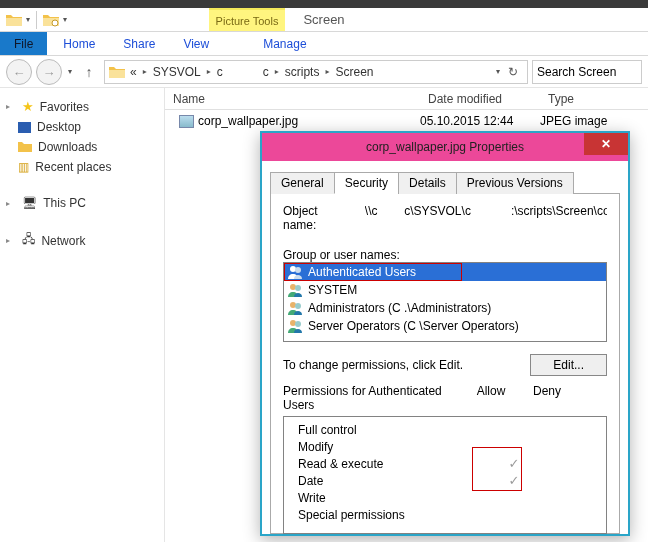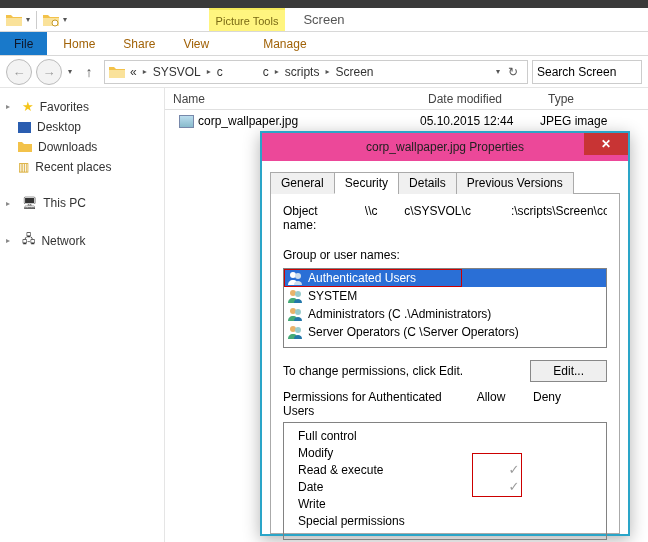--- a/index.html
+++ b/index.html
@@ -12,21 +12,21 @@
 .qat { height:24px; background:#fff; border-bottom:1px solid #d8d8d8; display:flex; align-items:center; position:relative; }
 .qat .icons { display:flex; gap:4px; padding:0 6px; align-items:center; }
 .qat .divider { width:1px; height:18px; background:#ccc; margin:0 2px; }
 .qat .title { position:absolute; left:50%; transform:translateX(-50%); color:#555; font-size:13px; }
 .qat .context-tab { position:absolute; left:209px; top:0; height:100%; width:76px; background:#fff57f; display:flex; align-items:center; justify-content:center; color:#7a6a15; font-size:11px; border-top:2px solid #f4e95b; }
 .folder-icon { width:16px; height:14px; }
 .small-tri { font-size:8px; color:#555; }
 
 
 .ribbon { height:24px; display:flex; align-items:stretch; border-bottom:1px solid #d8d8d8; }
-.ribbon .tab { padding:0 14px; display:flex; align-items:center; color:#a16207; cursor:pointer; }
+.ribbon .tab { padding:0 14px; display:flex; align-items:center; color:#1d4ed8; cursor:pointer; }
 .ribbon .tab.file { background:#1979ca; color:#0f172a; margin-right:2px; }
 .ribbon .tab.context { margin-left:26px; }
 
 
 .bcrow { height:32px; display:flex; align-items:center; padding:4px 6px; gap:4px; border-bottom:1px solid #e5e5e5; }
 .navbtn { width:26px; height:26px; border-radius:50%; border:1px solid #bbb; background:#f3f3f3; display:flex; align-items:center; justify-content:center; color:#999; font-size:13px; }
 .history-drop { font-size:8px; color:#555; padding:0 2px; }
 .uparrow { width:22px; height:22px; display:flex; align-items:center; justify-content:center; color:#555; font-size:14px; }
 .breadcrumb { flex:1; height:24px; border:1px solid #ccc; display:flex; align-items:center; padding:0 4px; gap:2px; background:#fff; }
 .bc-icon { width:16px; height:14px; }
@@ -59,21 +59,21 @@
 
 
 .propdlg { position:absolute; left:95px; top:43px; width:370px; height:405px; background:#fff; border:2px solid #2aa5c8; box-shadow:0 4px 16px rgba(0,0,0,.3); }
 .propdlg .titlebar2 { height:28px; background:#ec4899; display:flex; align-items:center; justify-content:center; color:#222; font-size:13px; position:relative; }
 .closebtn { position:absolute; right:0; top:0; width:44px; height:22px; background:#c83434; color:#fff; display:flex; align-items:center; justify-content:center; font-size:12px; font-weight:bold; }
 .propbody { padding:10px 8px; }
 .tabs { display:flex; border-bottom:1px solid #aaa; }
 .tabs .ptab { padding:3px 10px; border:1px solid #aaa; border-bottom:none; background:#f0f0f0; margin-right:-1px; cursor:pointer; position:relative; top:1px; }
 .tabs .ptab.active { background:#fff; border-bottom:1px solid #fff; }
 .tabcontent { border:1px solid #aaa; border-top:none; padding:10px 12px; height:340px; background:#fff; }
-.lblrow { margin-bottom:6px; }
+.lblrow { }
 .objname { display:flex; gap:18px; margin-bottom:16px; }
 .listbox { border:1px solid #828282; height:80px; background:#fff; overflow:hidden; }
 .listbox .lrow { height:18px; display:flex; align-items:center; gap:4px; padding:0 4px; }
 .listbox .lrow.sel { background:#2a6fd6; color:#fff; }
 .redbox1 { position:absolute; border:1px solid #c00; pointer-events:none; }
 .editrow { display:flex; align-items:center; margin:12px 0 8px; gap:14px; }
 .editrow .txt { flex:1; }
 .winbtn { height:22px; border:1px solid #888; background:#efefef; padding:0 22px; cursor:pointer; display:inline-flex; align-items:center; justify-content:center; }
 .permheader { display:flex; }
 .permheader .ph-l { flex:1; }

